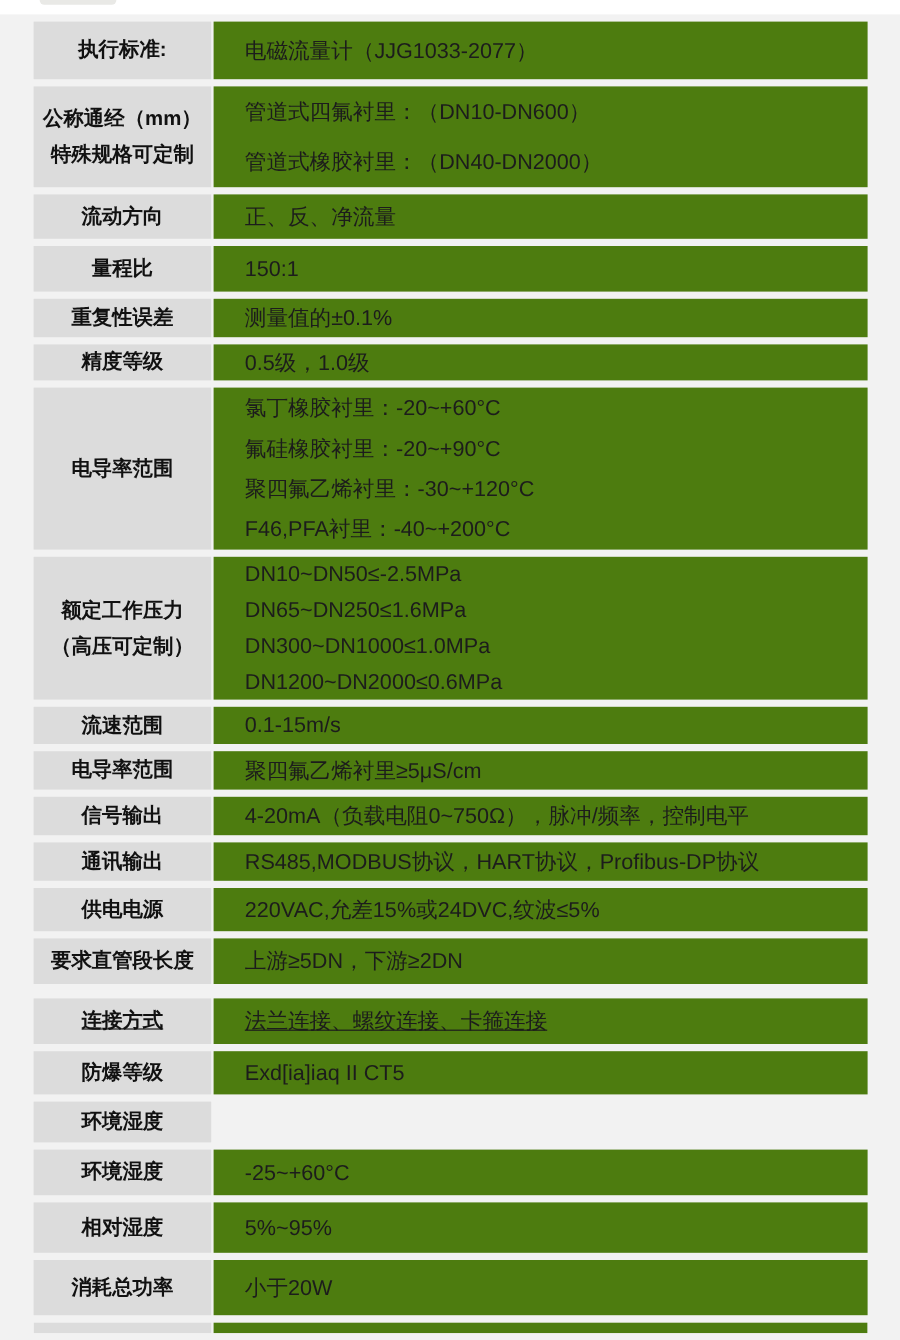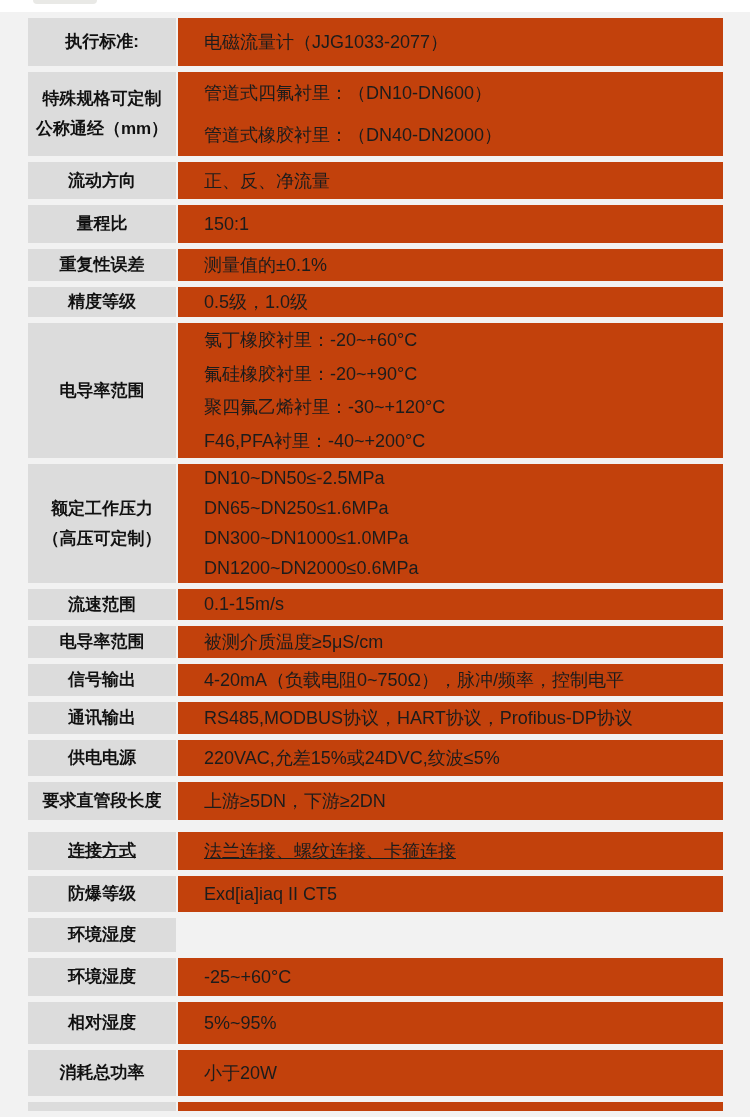--- a/index.html
+++ b/index.html
@@ -24,21 +24,21 @@
   .label-cell{
     width:148px;flex:0 0 148px;
     background:#dcdcdc;
     display:flex;flex-direction:column;align-items:center;justify-content:center;
     text-align:left;
     font-size:17px;font-weight:700;line-height:30px;
     color:#111111;
   }
   .value-cell{
     flex:1;
-    background:#c2410c;
+    background:#4d7c0f;
     display:flex;flex-direction:column;justify-content:space-around;
     padding-left:26px;
     font-size:18px;font-weight:400;
     color:#1c1c1c;
   }
   .value-line{display:block;white-space:nowrap;}
   .fragment-row{height:9px;margin-bottom:0;overflow:hidden;}
   .fragment-row .label-cell,.fragment-row .value-cell{height:100%;}
 </style>
 </head>
@@ -54,22 +54,22 @@
     <div class="cell label-cell">
       <span>执行标准:</span>
     </div>
     <div class="cell value-cell">
       <span class="value-line">电磁流量计（JJG1033-2077）</span>
     </div>
   </div>
 
   <div class="row" style="height:84px">
     <div class="cell label-cell">
+      <span>公称通经（mm）</span>
       <span>特殊规格可定制</span>
-      <span>公称通经（mm）</span>
     </div>
     <div class="cell value-cell">
       <span class="value-line">管道式四氟衬里：（DN10-DN600）</span>
       <span class="value-line">管道式橡胶衬里：（DN40-DN2000）</span>
     </div>
   </div>
 
   <div class="row" style="height:37px">
     <div class="cell label-cell">
       <span>流动方向</span>
@@ -138,21 +138,21 @@
     <div class="cell value-cell">
       <span class="value-line">0.1-15m/s</span>
     </div>
   </div>
 
   <div class="row" style="height:32px">
     <div class="cell label-cell">
       <span>电导率范围</span>
     </div>
     <div class="cell value-cell">
-      <span class="value-line">被测介质温度≥5μS/cm</span>
+      <span class="value-line">聚四氟乙烯衬里≥5μS/cm</span>
     </div>
   </div>
 
   <div class="row" style="height:32px">
     <div class="cell label-cell">
       <span>信号输出</span>
     </div>
     <div class="cell value-cell">
       <span class="value-line">4-20mA（负载电阻0~750Ω），脉冲/频率，控制电平</span>
     </div>

